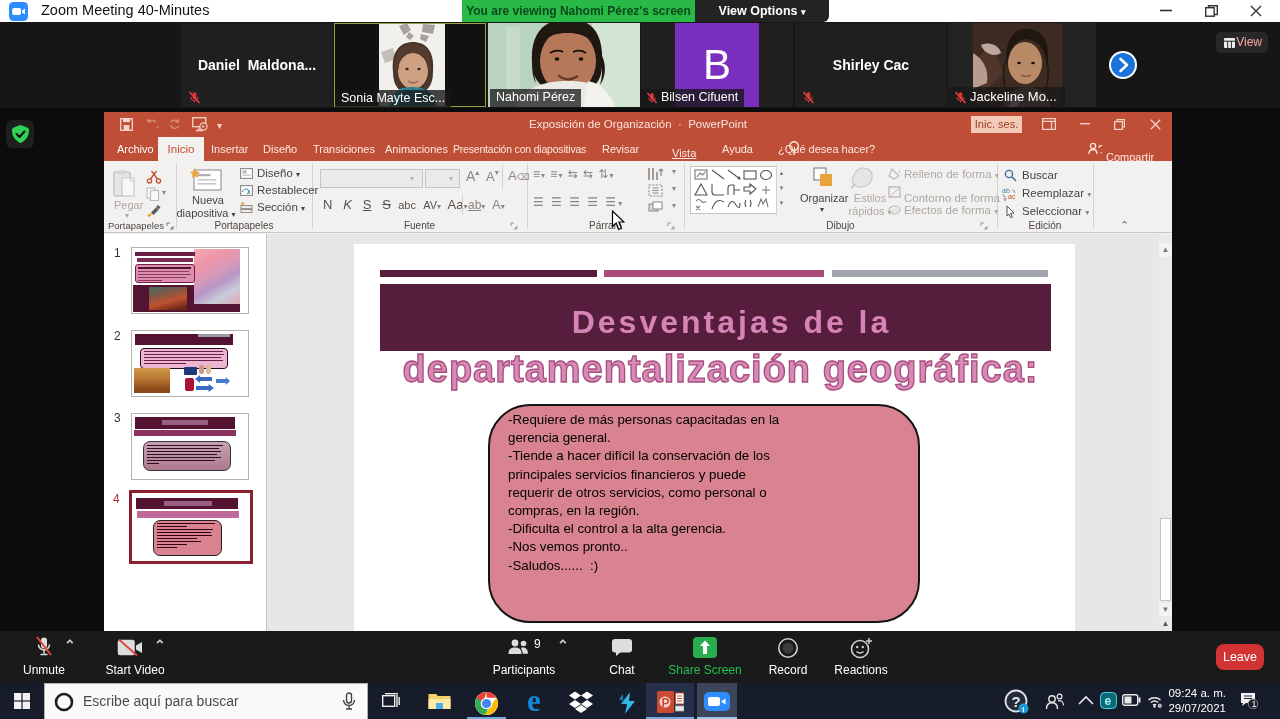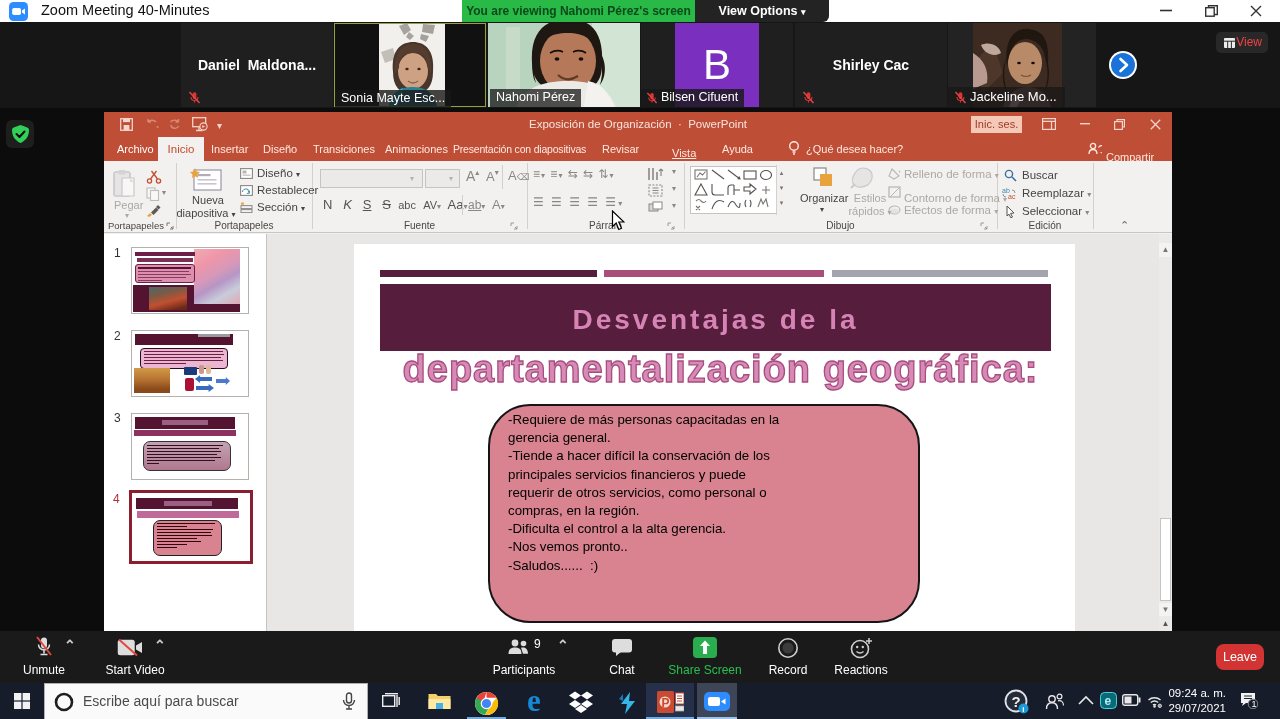--- a/index.html
+++ b/index.html
@@ -124,21 +124,21 @@
       <path d="M1.5 1 L11.5 12" stroke="#e04545" stroke-width="1.5"></path>
     </svg>
   </div>
 
   <svg class="abs" style="left:1108px;top:28px;" width="30" height="30" viewBox="0 0 30 30">
     <circle cx="15" cy="15" r="14" fill="#fff"></circle>
     <circle cx="15" cy="15" r="12" fill="#1a73d9"></circle>
     <path d="M12.5 9 L19 15 L12.5 21" stroke="#fff" stroke-width="2.6" fill="none" stroke-linecap="round" stroke-linejoin="round"></path>
   </svg>
 
-  <div class="abs" style="left:1216px;top:10px;width:52px;height:21px;background:#282828;border-radius:5px;color:#ef4444;font-size:12px;line-height:21px;text-align:right;padding-right:6px;">View</div>
+  <div class="abs" style="left:1216px;top:10px;width:52px;height:21px;background:#282828;border-radius:5px;color:#fca5a5;font-size:12px;line-height:21px;text-align:right;padding-right:6px;">View</div>
   <svg class="abs" style="left:1224px;top:16px;" width="11" height="10" viewBox="0 0 11 10">
     <rect x="0" y="0" width="11" height="10" fill="#eee" rx="1"></rect>
     <path d="M0 3.2 H11 M3.7 3.2 V10 M7.4 3.2 V10" stroke="#282828" stroke-width="1"></path>
   </svg>
 </div>
 
 <div class="abs" id="screen" style="left:0;top:108px;width:1280px;height:523px;background:#0c0c0c;">
 
   <div class="abs" style="left:6px;top:12px;width:28px;height:28px;background:#1d1f1d;border-radius:6px;"></div>
   <svg class="abs" style="left:12px;top:17px;" width="17" height="18" viewBox="0 0 17 18">
@@ -194,21 +194,21 @@
       <div class="abs" style="left:209px;top:6px;">Transiciones</div>
       <div class="abs" style="left:281px;top:6px;">Animaciones</div>
       <div class="abs" style="left:349px;top:6px;font-size:10.5px;letter-spacing:-0.2px;">Presentación con diapositivas</div>
       <div class="abs" style="left:498px;top:6px;">Revisar</div>
       <div class="abs" style="left:568px;top:10px;text-decoration:underline;">Vista</div>
       <div class="abs" style="left:618px;top:6px;">Ayuda</div>
       <svg class="abs" style="left:684px;top:4px;" width="12" height="15" viewBox="0 0 12 15">
         <circle cx="6" cy="5" r="4.3" fill="none" stroke="#fde8e0" stroke-width="1.4"></circle>
         <path d="M4.5 11 h3 M5 13 h2" stroke="#fde8e0" stroke-width="1.3"></path>
       </svg>
-      <div class="abs" style="left:702px;top:6px;">¿Qué desea hacer?</div>
+      <div class="abs" style="left:674px;top:6px;">¿Qué desea hacer?</div>
       <svg class="abs" style="left:984px;top:5px;" width="14" height="14" viewBox="0 0 14 14">
         <circle cx="5" cy="4" r="2.6" fill="none" stroke="#fde8e0" stroke-width="1.3"></circle>
         <path d="M1 12 C1 8.5 3 7.5 5 7.5 C7 7.5 9 8.5 9 12" fill="none" stroke="#fde8e0" stroke-width="1.3"></path>
         <path d="M10.5 5.5 a3.5 3.5 0 1 1 2 5" fill="none" stroke="#fde8e0" stroke-width="1.2"></path>
       </svg>
       <div class="abs" style="left:1002px;top:6px;margin-top:8px;">Compartir</div>
     </div>
 
     <div class="abs" id="ribbon" style="left:0;top:49px;width:1068px;height:72px;background:#f3f1f0;border-bottom:1px solid #c9c5c2;color:#5d5a57;">
 
@@ -458,21 +458,21 @@
         </div>
       </div>
 
       <div class="abs" style="left:250px;top:10px;width:721px;height:387px;background:#fff;overflow:hidden;">
 
         <div class="abs" style="left:26px;top:26px;width:217px;height:7px;background:#571d3c;"></div>
         <div class="abs" style="left:250px;top:26px;width:220px;height:7px;background:#a94e78;"></div>
         <div class="abs" style="left:478px;top:26px;width:216px;height:7px;background:#a2a5ae;"></div>
 
         <div class="abs" style="left:26px;top:40px;width:671px;height:67px;background:#571d3c;"></div>
-        <div class="abs" style="left:26px;top:60px;width:671px;text-align:center;font-size:28px;font-weight:bold;color:#d584b5;letter-spacing:3px;">Desventajas de la</div>
+        <div class="abs" style="left:42px;top:60px;width:671px;text-align:center;font-size:32px;font-weight:bold;color:#d584b5;letter-spacing:3px;">Desventajas de la</div>
         <div class="abs" style="left:6px;top:104px;width:721px;text-align:center;font-size:38px;font-weight:bold;color:#d78ab8;-webkit-text-stroke:1.3px #a84e7e;letter-spacing:1px;">departamentalización geográfica:</div>
 
         <div class="abs" style="left:134px;top:160px;width:432px;height:219px;background:#d8838f;border:2px solid #151515;border-radius:42px;"></div>
         <div class="abs" style="left:154px;top:167px;width:310px;font-size:13.3px;color:#000;line-height:18.2px;white-space:nowrap;">-Requiere de más personas capacitadas en la<br>gerencia general.<br>-Tiende a hacer difícil la conservación de los<br>principales servicios financieros y puede<br>requerir de otros servicios, como personal o<br>compras, en la región.<br>-Dificulta el control a la alta gerencia.<br>-Nos vemos pronto..<br>-Saludos......&nbsp; :)</div>
       </div>
 
       <div class="abs" style="left:1055px;top:0;width:13px;height:397px;background:#eceae9;">
         <div class="abs" style="left:0;top:9px;width:13px;height:14px;background:#f5f3f2;color:#777;font-size:8px;text-align:center;line-height:14px;">▲</div>
         <div class="abs" style="left:1px;top:284px;width:11px;height:83px;background:#fff;border:1px solid #c6c3c0;"></div>
         <div class="abs" style="left:0;top:369px;width:13px;height:13px;background:#f5f3f2;color:#777;font-size:8px;text-align:center;line-height:13px;">▼</div>

